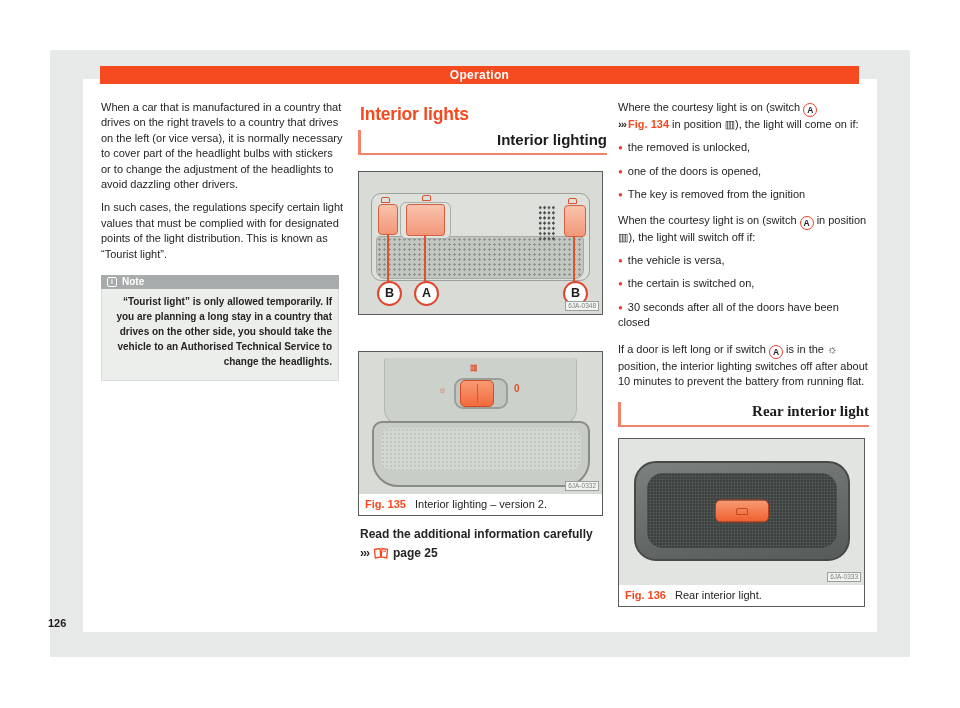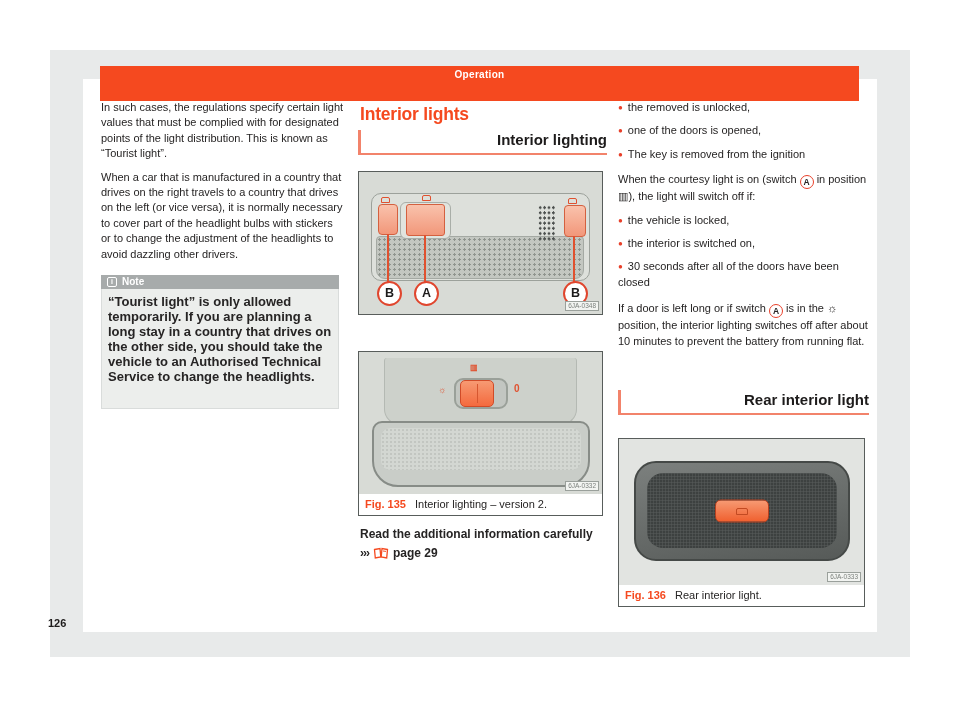--- a/index.html
+++ b/index.html
@@ -3,46 +3,46 @@
 <meta charset="utf-8">
 <style>
   html,body{margin:0;padding:0;}
   body{
     width:960px;height:708px;position:relative;overflow:hidden;
     background:#ffffff;font-family:"Liberation Sans",sans-serif;color:#262424;
   }
   .mat{position:absolute;left:50px;top:50px;width:860px;height:607px;background:#e8eaea;}
   .sheet{position:absolute;left:83px;top:79px;width:794px;height:553px;background:#ffffff;}
   .opbar{
-    position:absolute;left:100px;top:66px;width:759px;height:35px;background:#f5491f;
-    color:#ffffff;font-size:10px;font-weight:bold;text-align:center;line-height:18px;letter-spacing:.3px;
+    position:absolute;left:100px;top:66px;width:759px;height:18px;background:#f5491f;
+    color:#ffffff;font-size:12px;font-weight:bold;text-align:center;line-height:18px;letter-spacing:.3px;
   }
   .pagenum{position:absolute;left:48px;top:617px;font-size:11px;font-weight:bold;color:#1d1b1b;}
   .watermark{position:absolute;right:17px;top:672px;font-size:23px;color:#737373;letter-spacing:.5px;margin-top:36px;}
 
   .col{position:absolute;}
   .p{font-size:11px;line-height:15.4px;margin:0 0 8px;}
   .col1{left:101px;top:100px;width:244px;}
   .col3{left:618px;top:100px;width:252px;}
 
   
   .note{margin-top:13px;width:238px;}
   .note-head{height:14px;background:#a7abab;color:#fff;font-size:10px;font-weight:bold;
     line-height:14px;padding-left:6px;display:flex;align-items:center;gap:5px;}
   .note-ico{display:inline-block;width:8px;height:8px;border:1px solid #fff;border-radius:2px;
     font-size:7px;line-height:8px;text-align:center;font-weight:bold;}
   .note-body{background:#eceeec;border:1px solid #d9dcdb;border-top:none;
-    padding:5px 6px 24px;font-size:13px;line-height:15px;font-weight:bold;}
+    padding:5px 6px 11px;font-size:10px;line-height:15px;font-weight:bold;text-align:right;}
 
   
   .h1{position:absolute;left:360px;top:104px;font-size:17.5px;font-weight:bold;color:#f5491f;letter-spacing:-.2px;}
   .h2{border-left:3px solid #f2836b;border-bottom:2px solid #f2836b;padding:1px 0 5px 6px;
     font-size:15px;font-weight:bold;color:#1d1b1b;text-align:right;}
   .h2a{position:absolute;left:358px;top:130px;width:240px;}
-  .h2b{position:absolute;left:618px;top:390px;width:242px;}
+  .h2b{position:absolute;left:618px;top:402px;width:242px;font-family:Liberation Serif, serif;}
 
   
   .fig{position:absolute;border:1px solid #585d5b;background:#fff;}
   .fig-img{position:relative;background:#d8dbd6;overflow:hidden;}
   .fig-cap{padding:4px 6px 4px;font-size:11px;line-height:13px;background:#fff;}
   .fig-cap .lbl{color:#f5491f;font-weight:bold;margin-right:9px;}
   .figcode{position:absolute;right:3px;bottom:3px;font-size:6.5px;color:#7c817d;
     border:1px solid #9aa09b;background:#f2f4f1;padding:0 2px;line-height:8px;}
 
   .fig134{left:358px;top:171px;width:243px;}
@@ -114,22 +114,22 @@
 </head>
 <body>
 
 <div class="mat"></div>
 <div class="sheet"></div>
 <div class="opbar">
   <span>Operation</span>
 </div>
 
 <div class="col col1">
+  <p class="p">When a car that is manufactured in a country that drives on the right travels to a country that drives on the left (or vice versa), it is normally necessary to cover part of the headlight bulbs with stickers or to change the adjustment of the headlights to avoid dazzling other drivers.</p>
   <p class="p">In such cases, the regulations specify certain light values that must be complied with for designated points of the light distribution. This is known as “Tourist light”.</p>
-  <p class="p">When a car that is manufactured in a country that drives on the right travels to a country that drives on the left (or vice versa), it is normally necessary to cover part of the headlight bulbs with stickers or to change the adjustment of the headlights to avoid dazzling other drivers.</p>
   <div class="note">
     <div class="note-head">
       <span class="note-ico">i</span>
       <span>Note</span>
     </div>
     <div class="note-body">“Tourist light” is only allowed temporarily. If you are planning a long stay in a country that drives on the other side, you should take the vehicle to an Authorised Technical Service to change the headlights.</div>
   </div>
 </div>
 
 <div class="h1">Interior lights</div>
@@ -177,34 +177,36 @@
 
 <div class="readinfo">
   <div>Read the additional information carefully</div>
   <div class="row2">
     <span class="chev">›››</span>
     <svg width="16" height="12" viewBox="0 0 16 12">
       <path d="M1.5 2.5 L7 1.5 L7.8 10 L2.3 11 Z" fill="none" stroke="#f5491f" stroke-width="1.3"></path>
       <path d="M14.5 2.5 L9 1.5 L8.2 10 L13.7 11 Z" fill="none" stroke="#f5491f" stroke-width="1.3"></path>
       <path d="M10 4 L13 4.4" stroke="#f5491f" stroke-width="1"></path>
     </svg>
-    <span>page 29</span>
+    <span>page 25</span>
   </div>
 </div>
 
 <div class="col col3">
+  <p class="p"><span>Where the courtesy light is on (switch </span><span class="badge">A</span><br>
+  <span class="chev">››› </span><span class="figref">Fig. 134</span><span> in position ▥), the light will come on if:</span></p>
 
   <div class="li"><span class="dot">●</span><span>the removed is unlocked,</span></div>
   <div class="li"><span class="dot">●</span><span>one of the doors is opened,</span></div>
   <div class="li" style="margin-bottom:10px;"><span class="dot">●</span><span>The key is removed from the ignition</span></div>
 
   <p class="p"><span>When the courtesy light is on (switch </span><span class="badge">A</span><span> in position ▥), the light will switch off if:</span></p>
 
-  <div class="li"><span class="dot">●</span><span>the vehicle is locked,</span></div>
-  <div class="li"><span class="dot">●</span><span>the interior is switched on,</span></div>
+  <div class="li"><span class="dot">●</span><span>the vehicle is versa,</span></div>
+  <div class="li"><span class="dot">●</span><span>the certain is switched on,</span></div>
   <div class="li" style="margin-bottom:11px;"><span class="dot">●</span><span>30 seconds after all of the doors have been closed</span></div>
 
   <p class="p"><span>If a door is left long or if switch </span><span class="badge">A</span><span> is in the ☼ position, the interior lighting switches off after about 10 minutes to prevent the battery from running flat.</span></p>
 </div>
 
 <div class="h2 h2b">Rear interior light</div>
 
 <div class="fig fig136">
   <div class="fig-img">
     <div class="fixture">

